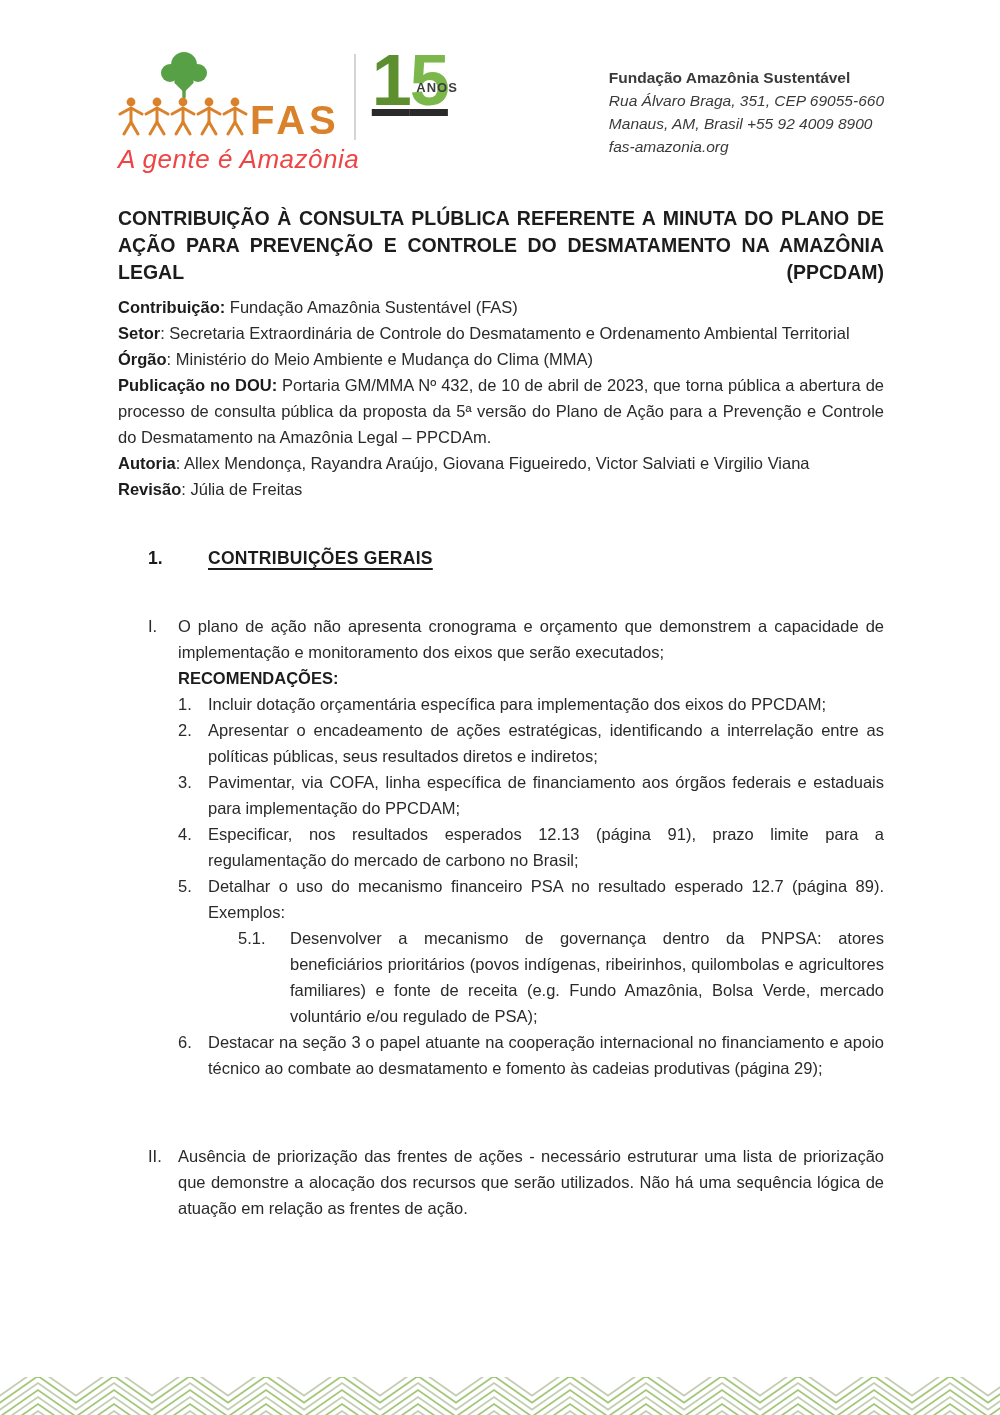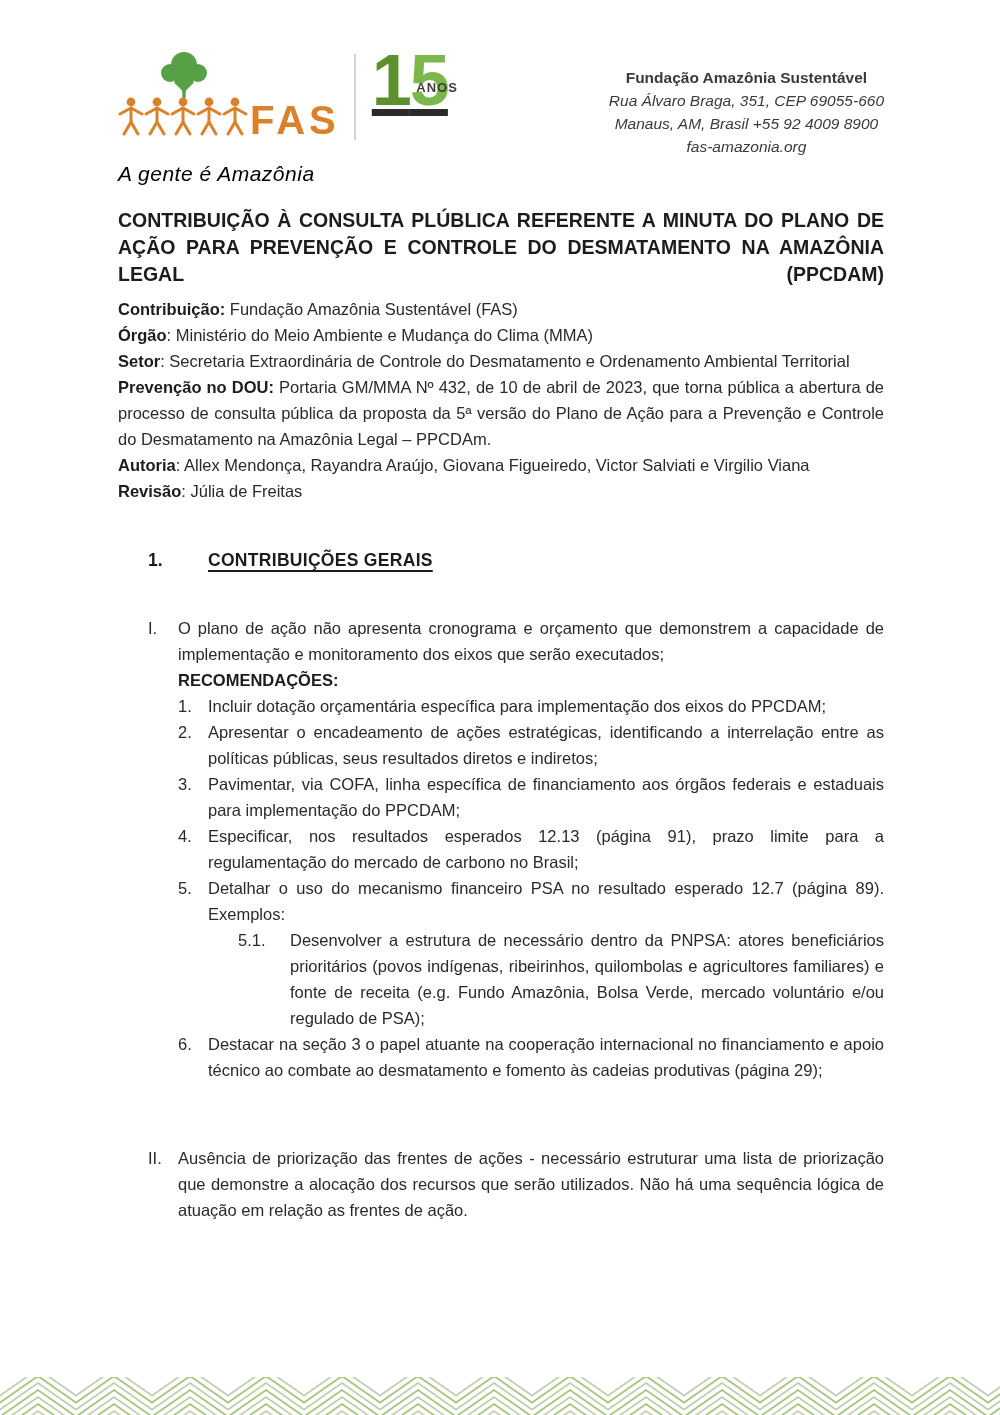--- a/index.html
+++ b/index.html
@@ -26,30 +26,30 @@
   .logo-divider { width: 2px; height: 86px; background: #d4d4d4; margin: 4px 16px 0 14px; }
   .anos-block { position: relative; margin-top: -6px; text-decoration: underline; }
   .fifteen { font-size: 72px; font-weight: 700; line-height: 1; letter-spacing: -2px; }
   .fifteen .d1 { color: #5d8f2e; }
   .fifteen .d5 { color: #7cb74c; }
   .anos-label {
     position: absolute; right: -10px; top: 36px;
     font-size: 13px; font-weight: 700; letter-spacing: 1px; color: #3d3d3d;
   }
   .tagline {
-    margin-top: 22px; font-style: italic; font-size: 21px;
-    color: #000000; letter-spacing: 0.5px;
-  }
-  .contact { text-align: center; font-size: 15.5px; line-height: 23px; color: #3a3a3a; padding-top: 16px; }
+    margin-top: 4px; font-style: italic; font-size: 26px;
+    color: #ef4444; letter-spacing: 0.5px;
+  }
+  .contact { text-align: left; font-size: 15.5px; line-height: 23px; color: #3a3a3a; padding-top: 16px; }
   .contact .org { font-weight: 700; }
   .contact .it { font-style: italic; }
 
   
   .doc-title {
-    margin-top: 21px;
+    margin-top: 30px;
     font-size: 19.5px; font-weight: 700; line-height: 27px;
     color: #1c1c1c; text-align: justify; text-align-last: justify;
   }
 
   
   .meta { margin-top: 8px; font-size: 16.5px; line-height: 26px; }
   .meta p { margin: 0; text-align: justify; }
   .meta b { font-weight: 700; color: #1c1c1c; }
 
   
@@ -158,23 +158,23 @@
         <div class="it">Rua Álvaro Braga, 351, CEP 69055-660</div>
         <div class="it">Manaus, AM, Brasil +55 92 4009 8900</div>
         <div class="it">fas-amazonia.org</div>
       </div>
     </div>
 
     <div class="doc-title">CONTRIBUIÇÃO À CONSULTA PLÚBLICA REFERENTE A MINUTA DO PLANO DE AÇÃO PARA PREVENÇÃO E CONTROLE DO DESMATAMENTO NA AMAZÔNIA LEGAL (PPCDAM)</div>
 
     <div class="meta">
       <p><b>Contribuição:</b><span> Fundação Amazônia Sustentável (FAS)</span></p>
+      <p><b>Setor</b><span>: Secretaria Extraordinária de Controle do Desmatamento e Ordenamento Ambiental Territorial</span></p>
       <p><b>Órgão</b><span>: Ministério do Meio Ambiente e Mudança do Clima (MMA)</span></p>
-      <p><b>Setor</b><span>: Secretaria Extraordinária de Controle do Desmatamento e Ordenamento Ambiental Territorial</span></p>
-      <p><b>Prevenção no DOU:</b><span> Portaria GM/MMA Nº 432, de 10 de abril de 2023, que torna pública a abertura de processo de consulta pública da proposta da 5ª versão do Plano de Ação para a Prevenção e Controle do Desmatamento na Amazônia Legal – PPCDAm.</span></p>
+      <p><b>Publicação no DOU:</b><span> Portaria GM/MMA Nº 432, de 10 de abril de 2023, que torna pública a abertura de processo de consulta pública da proposta da 5ª versão do Plano de Ação para a Prevenção e Controle do Desmatamento na Amazônia Legal – PPCDAm.</span></p>
       <p><b>Autoria</b><span>: Allex Mendonça, Rayandra Araújo, Giovana Figueiredo, Victor Salviati e Virgilio Viana</span></p>
       <p><b>Revisão</b><span>: Júlia de Freitas</span></p>
     </div>
 
     <div class="section-heading">
       <span class="sec-num">1.</span>
       <span class="sec-text">CONTRIBUIÇÕES GERAIS</span>
     </div>
 
     <div class="list">
@@ -202,21 +202,21 @@
       <div class="li li-num">
         <span class="marker">4.</span>
         <div class="li-text">Especificar, nos resultados esperados 12.13 (página 91), prazo limite para a regulamentação do mercado de carbono no Brasil;</div>
       </div>
       <div class="li li-num">
         <span class="marker">5.</span>
         <div class="li-text">Detalhar o uso do mecanismo financeiro PSA no resultado esperado 12.7 (página 89). Exemplos:</div>
       </div>
       <div class="li li-sub">
         <span class="marker">5.1.</span>
-        <div class="li-text">Desenvolver a estrutura de necessário dentro da PNPSA: atores beneficiários prioritários (povos indígenas, ribeirinhos, quilombolas e agricultores familiares) e fonte de receita (e.g. Fundo Amazônia, Bolsa Verde, mercado voluntário e/ou regulado de PSA);</div>
+        <div class="li-text">Desenvolver a mecanismo de governança dentro da PNPSA: atores beneficiários prioritários (povos indígenas, ribeirinhos, quilombolas e agricultores familiares) e fonte de receita (e.g. Fundo Amazônia, Bolsa Verde, mercado voluntário e/ou regulado de PSA);</div>
       </div>
       <div class="li li-num">
         <span class="marker">6.</span>
         <div class="li-text">Destacar na seção 3 o papel atuante na cooperação internacional no financiamento e apoio técnico ao combate ao desmatamento e fomento às cadeias produtivas (página 29);</div>
       </div>
 
       <div class="li li-roman li-spacer-ii">
         <span class="marker">II.</span>
         <div class="li-text">Ausência de priorização das frentes de ações - necessário estruturar uma lista de priorização que demonstre a alocação dos recursos que serão utilizados. Não há uma sequência lógica de atuação em relação as frentes de ação.</div>
       </div>

